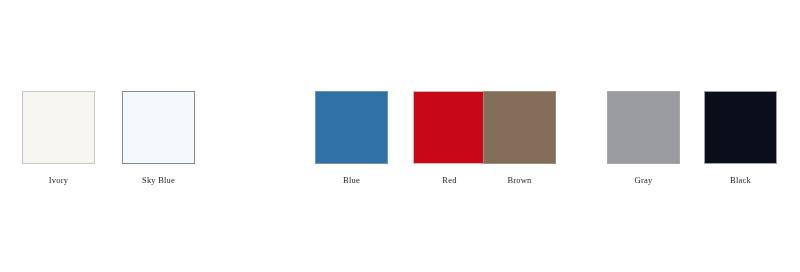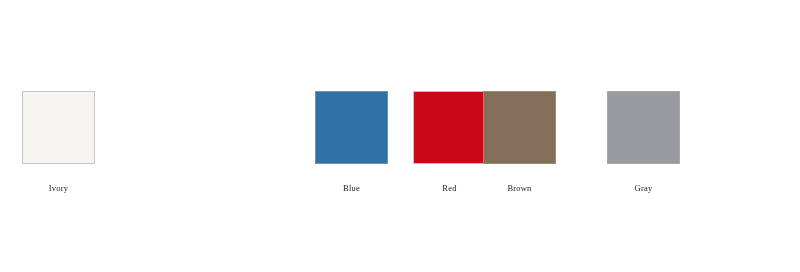--- a/index.html
+++ b/index.html
@@ -25,48 +25,56 @@
     top: 91px;
     width: 73px;
   }
   .swatch-chip {
     width: 73px;
     height: 73px;
     box-sizing: border-box;
     border: 1px solid #b9b9b9;
   }
   .swatch-label {
-    margin-top: 19px;
+    margin-top: 11px;
     width: 73px;
     text-align: center;
     font-family: "Liberation Serif", "DejaVu Serif", serif;
     font-size: 8.5px;
     line-height: 10px;
     color: #1c1c1c;
     letter-spacing: 0.2px;
     white-space: nowrap;
   }
 </style>
 </head>
 <body>
 
 <div id="palette-board">
     <div class="swatch-group" style="left: 22px;">
       <div class="swatch-chip" style="background: rgb(246, 245, 241); border-color: rgb(198, 198, 194);"></div>
       <div class="swatch-label">Ivory</div>
     </div>
+    <div class="swatch-group" style="left: 122px;">
+      <div class="swatch-chip" style="background: rgb(245, 249, 252); border-color: rgb(133, 138, 142);"></div>
+      <div class="swatch-label">Sky Blue</div>
+    </div>
     <div class="swatch-group" style="left: 315px;">
       <div class="swatch-chip" style="background: rgb(47, 114, 168); border-color: rgb(111, 147, 174);"></div>
       <div class="swatch-label">Blue</div>
     </div>
     <div class="swatch-group" style="left: 413px;">
       <div class="swatch-chip" style="background: rgb(200, 7, 24); border-color: rgb(216, 183, 187);"></div>
       <div class="swatch-label">Red</div>
     </div>
     <div class="swatch-group" style="left: 483px;">
       <div class="swatch-chip" style="background: rgb(130, 110, 89); border-color: rgb(154, 141, 126);"></div>
       <div class="swatch-label">Brown</div>
     </div>
     <div class="swatch-group" style="left: 607px;">
       <div class="swatch-chip" style="background: rgb(154, 155, 159); border-color: rgb(167, 168, 171);"></div>
       <div class="swatch-label">Gray</div>
     </div>
+    <div class="swatch-group" style="left: 704px;">
+      <div class="swatch-chip" style="background: rgb(11, 13, 26); border-color: rgb(157, 159, 164);"></div>
+      <div class="swatch-label">Black</div>
+    </div>
   </div>
 
 </body></html>

